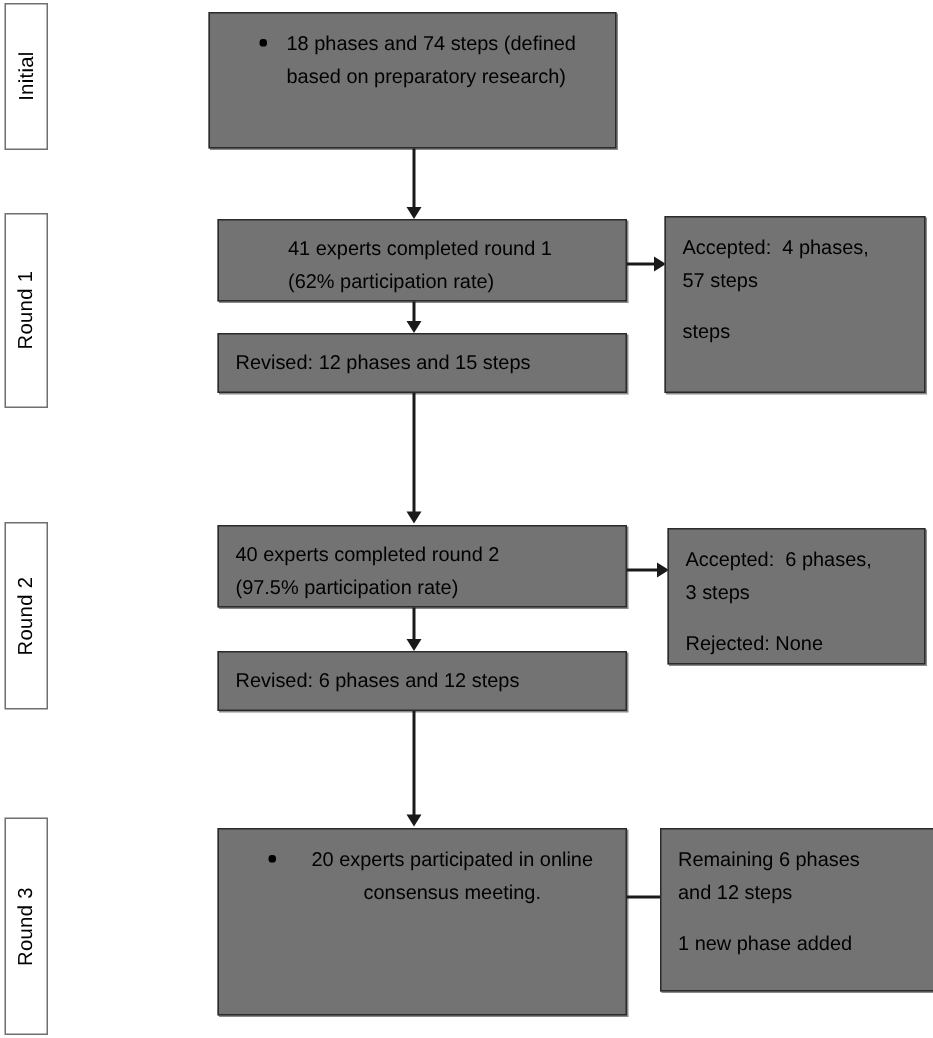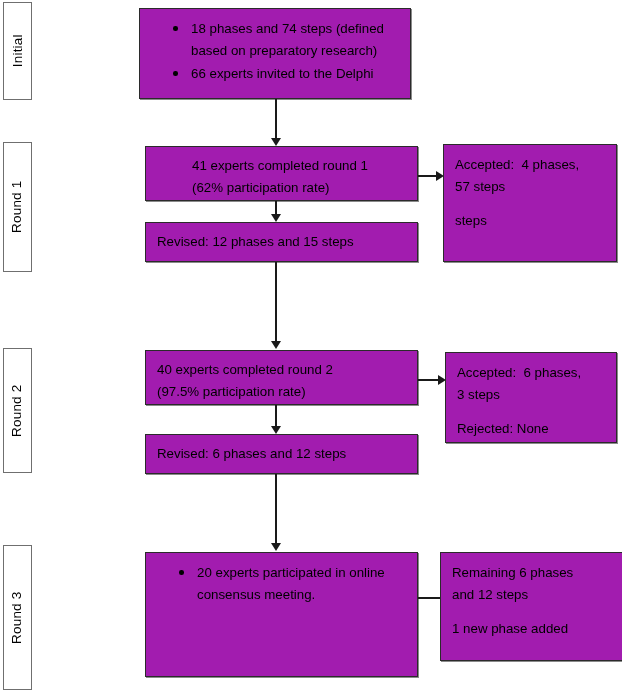--- a/index.html
+++ b/index.html
@@ -34,21 +34,21 @@
     white-space: nowrap;
     font-size: 13.5px;
     letter-spacing: 0.2px;
     line-height: 1;
   }
 
   
   .box {
     position: absolute;
     border: 1px solid #4a4a4a;
-    background: #a21caf;
+    background: #737373;
     box-sizing: border-box;
   }
   .box.heavy {
     border: 1px solid #2b2b2b;
     box-shadow: 1px 1px 0 0 #8a8a8a;
   }
   .box-inner {
     padding: 9px 11px 8px 11px;
     font-size: 13.3px;
     line-height: 1.62;
@@ -134,24 +134,20 @@
     <span class="vtext">Round 3</span>
   </div>
 
   <div class="box heavy" style="left:139px; top:8px; width:272px; height:91px;">
     <div class="box-inner">
       <ul class="bullets">
         <li>
           <span class="dot"></span>
           <span>18 phases and 74 steps (defined based on preparatory research)</span>
         </li>
-        <li>
-          <span class="dot"></span>
-          <span>66 experts invited to the Delphi</span>
-        </li>
       </ul>
     </div>
   </div>
 
   <div class="v-line" style="left:275px; top:99px; height:40px;"></div>
   <div class="arrow-down" style="left:270.5px; top:138px;"></div>
 
   <div class="box heavy" style="left:145px; top:146px; width:273px; height:55px;padding-left:35px;">
     <div class="box-inner tight">
       <div class="line">41 experts completed round 1</div>
@@ -207,21 +203,21 @@
       <div class="line">Accepted:  6 phases,</div>
       <div class="line">3 steps</div>
       <div class="gap"></div>
       <div class="line">Rejected: None</div>
     </div>
   </div>
 
   <div class="v-line" style="left:275px; top:474px; height:70px;"></div>
   <div class="arrow-down" style="left:270.5px; top:543px;"></div>
 
-  <div class="box heavy" style="left:145px; top:552px; width:273px; height:125px;">
+  <div class="box heavy" style="left:145px; top:552px; width:273px; height:125px;text-align:center;">
     <div class="box-inner">
       <ul class="bullets">
         <li>
           <span class="dot"></span>
           <span>20 experts participated in online consensus meeting.</span>
         </li>
       </ul>
     </div>
   </div>
 

